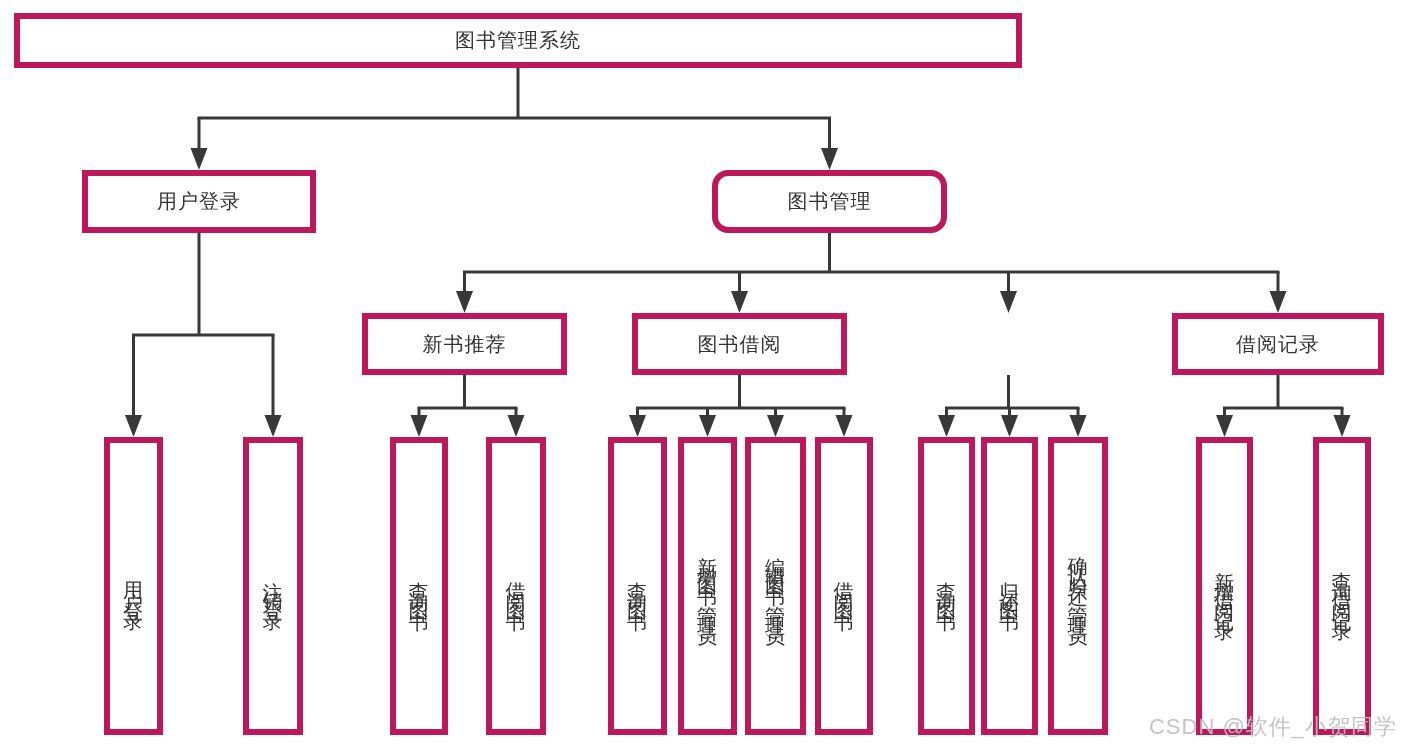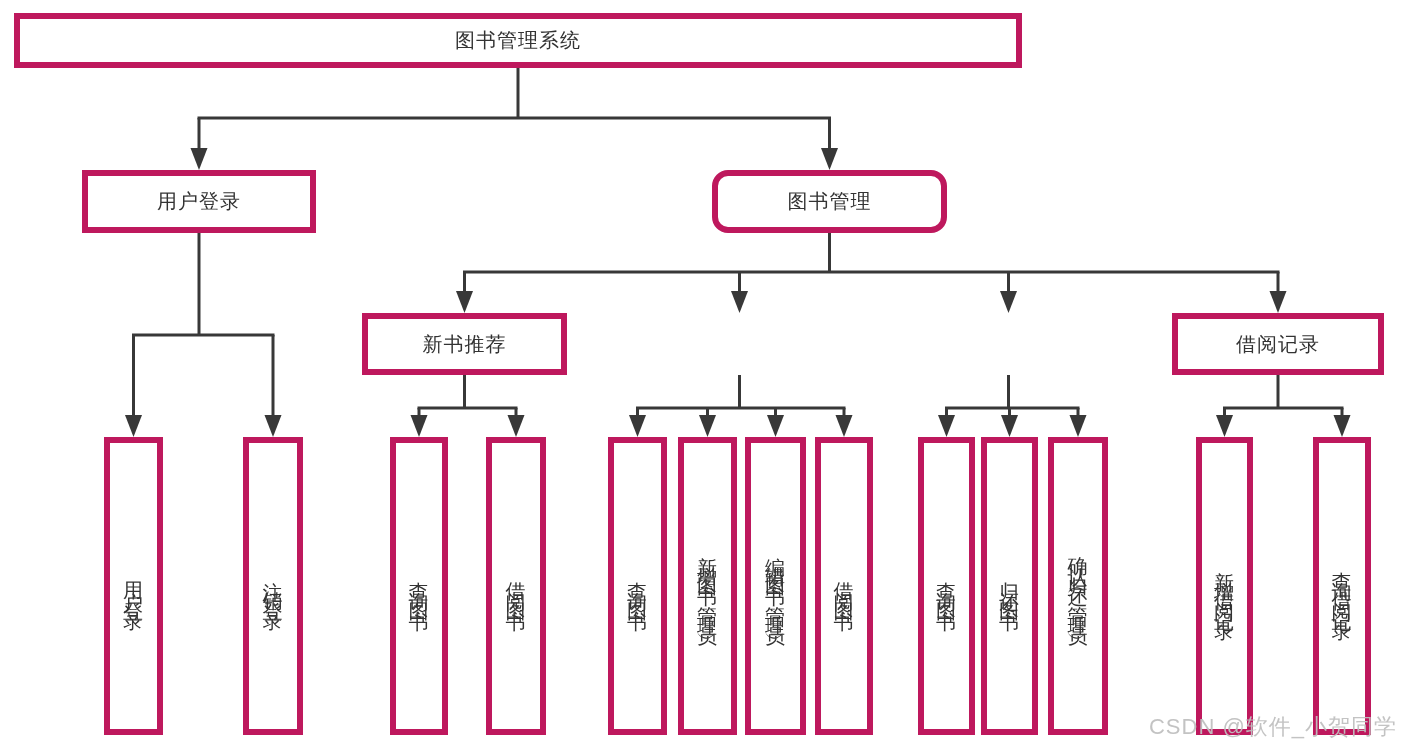--- a/index.html
+++ b/index.html
@@ -123,20 +123,23 @@
   <div class="node h-node" style="left:82px; top:170px; width:234px; height:63px;">
     <span>用户登录</span>
   </div>
   <div class="node h-node" style="left:712px; top:170px; width:235px; height:63px;border-radius:16px;">
     <span>图书管理</span>
   </div>
 
   <div class="node h-node" style="left:362px; top:313px; width:205px; height:62px;">
     <span>新书推荐</span>
   </div>
+  <div class="node h-node" style="left:632px; top:313px; width:215px; height:62px;">
+    <span>图书借阅</span>
+  </div>
   <div class="node h-node" style="left:1172px; top:313px; width:212px; height:62px;">
     <span>借阅记录</span>
   </div>
 
   <div class="node v-node" style="left:104px; top:437px; width:59px; height:298px;">
     <span class="v-text">用户登录</span>
   </div>
   <div class="node v-node" style="left:243px; top:437px; width:60px; height:298px;">
     <span class="v-text">注销登录</span>
   </div>

